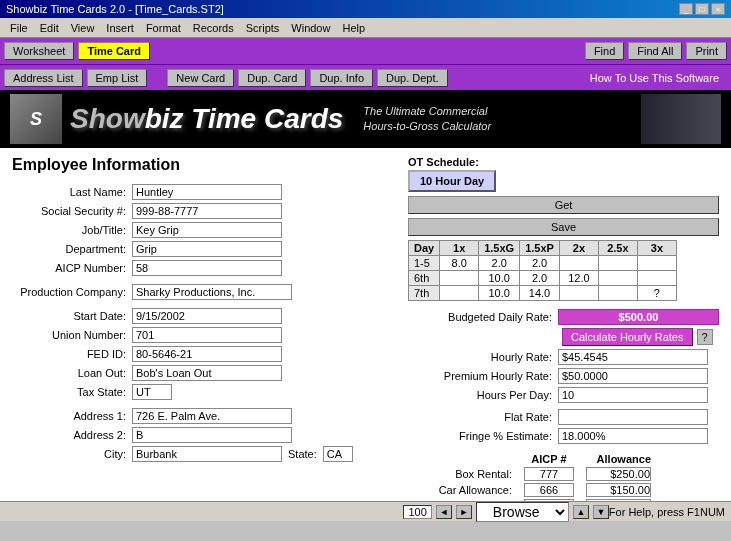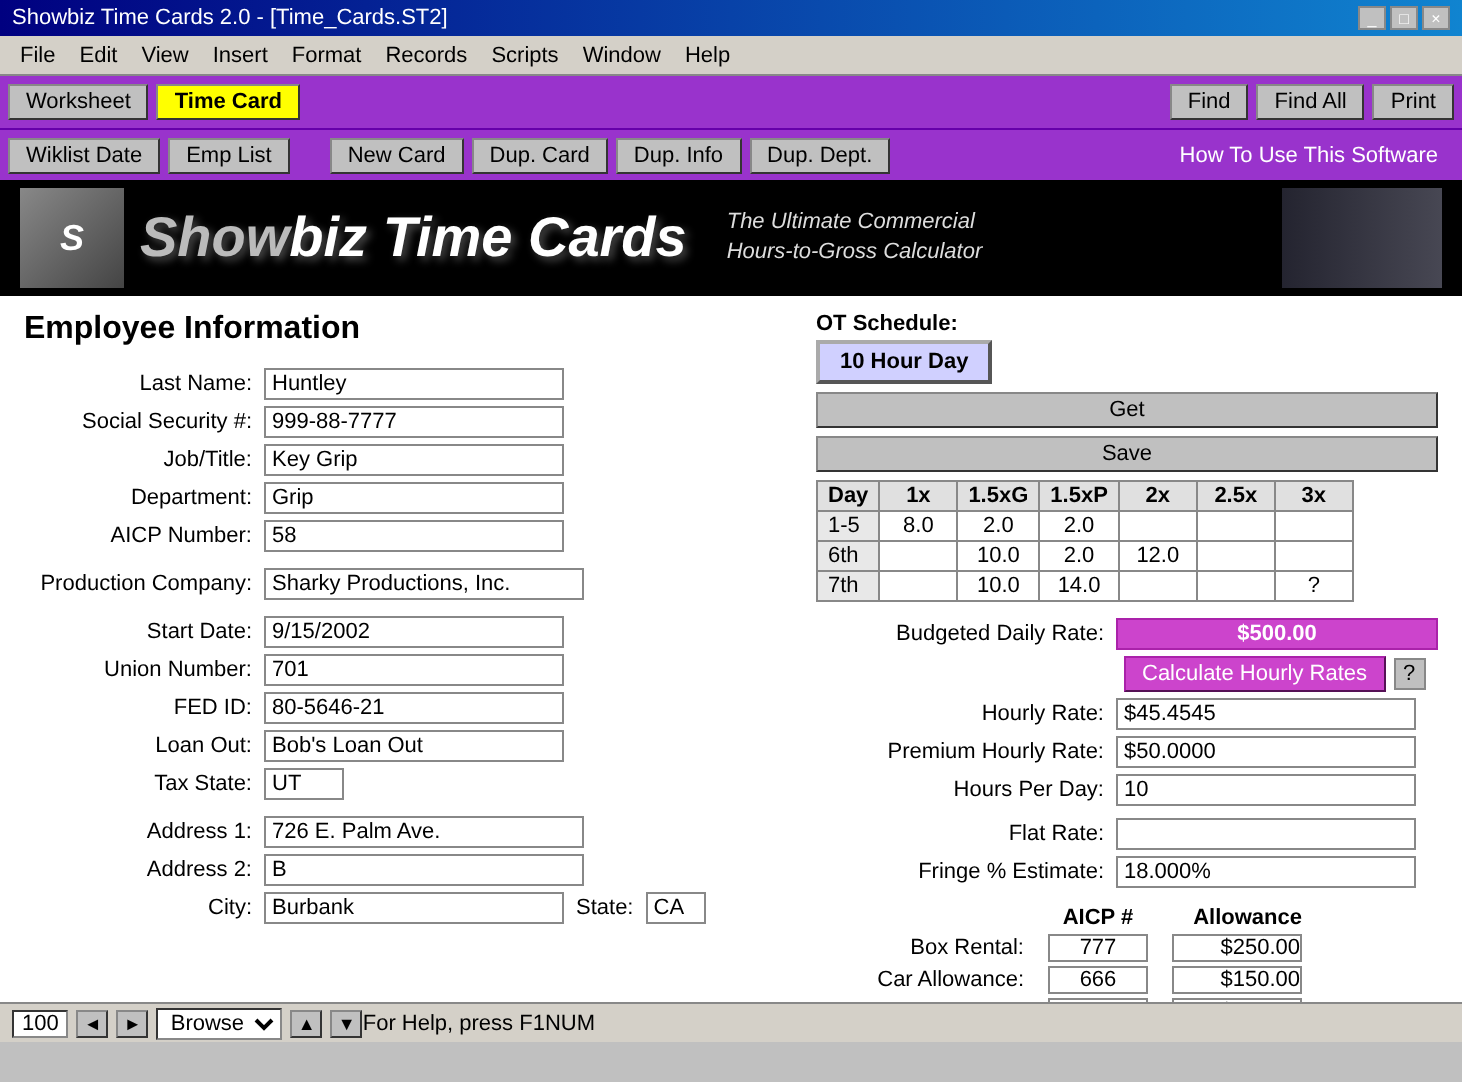--- a/index.html
+++ b/index.html
@@ -261,41 +261,41 @@
 
     
     .status-bar {
       background: #d4d0c8;
       border-top: 1px solid #888;
       height: 20px;
       display: flex;
       align-items: center;
       padding: 0 6px;
       font-size: 11px;
-      justify-content: flex-start;
+      justify-content: flex-end;
     }
     .status-left { display: flex; align-items: center; gap: 4px; }
     .status-zoom {
       border: 1px inset #888;
       padding: 0 4px;
       background: white;
       font-size: 11px;
     }
     .status-nav-btn {
       background: #c0c0c0;
       border: 1px outset #888;
       width: 16px; height: 14px;
       display: flex; align-items: center; justify-content: center;
       font-size: 9px; cursor: pointer;
     }
     .browse-select {
       border: 1px inset #888;
       background: white;
-      font-size: 11px;
-      padding: 0 2px;
+      font-size: 14px;
+      padding: 0 12px;
     }
     .status-right { font-size: 11px; }
 
     .address-row-inline {
       display: flex;
       align-items: center;
       gap: 6px;
     }
 
     .inner-content {
@@ -331,21 +331,21 @@
 <div class="toolbar1">
   <button class="toolbar1-btn">Worksheet</button>
   <button class="toolbar1-btn active">Time Card</button>
   <div class="spacer"></div>
   <button class="toolbar1-right-btn">Find</button>
   <button class="toolbar1-right-btn">Find All</button>
   <button class="toolbar1-right-btn">Print</button>
 </div>
 
 <div class="toolbar2">
-  <button class="toolbar2-btn">Wiklist Date</button>
+  <button class="toolbar2-btn">Address List</button>
   <button class="toolbar2-btn">Emp List</button>
   <div style="width:12px;"></div>
   <button class="toolbar2-btn">New Card</button>
   <button class="toolbar2-btn">Dup. Card</button>
   <button class="toolbar2-btn">Dup. Info</button>
   <button class="toolbar2-btn">Dup. Dept.</button>
   <span class="toolbar2-right-text">How To Use This Software</span>
 </div>
 
 <div class="header-banner">

